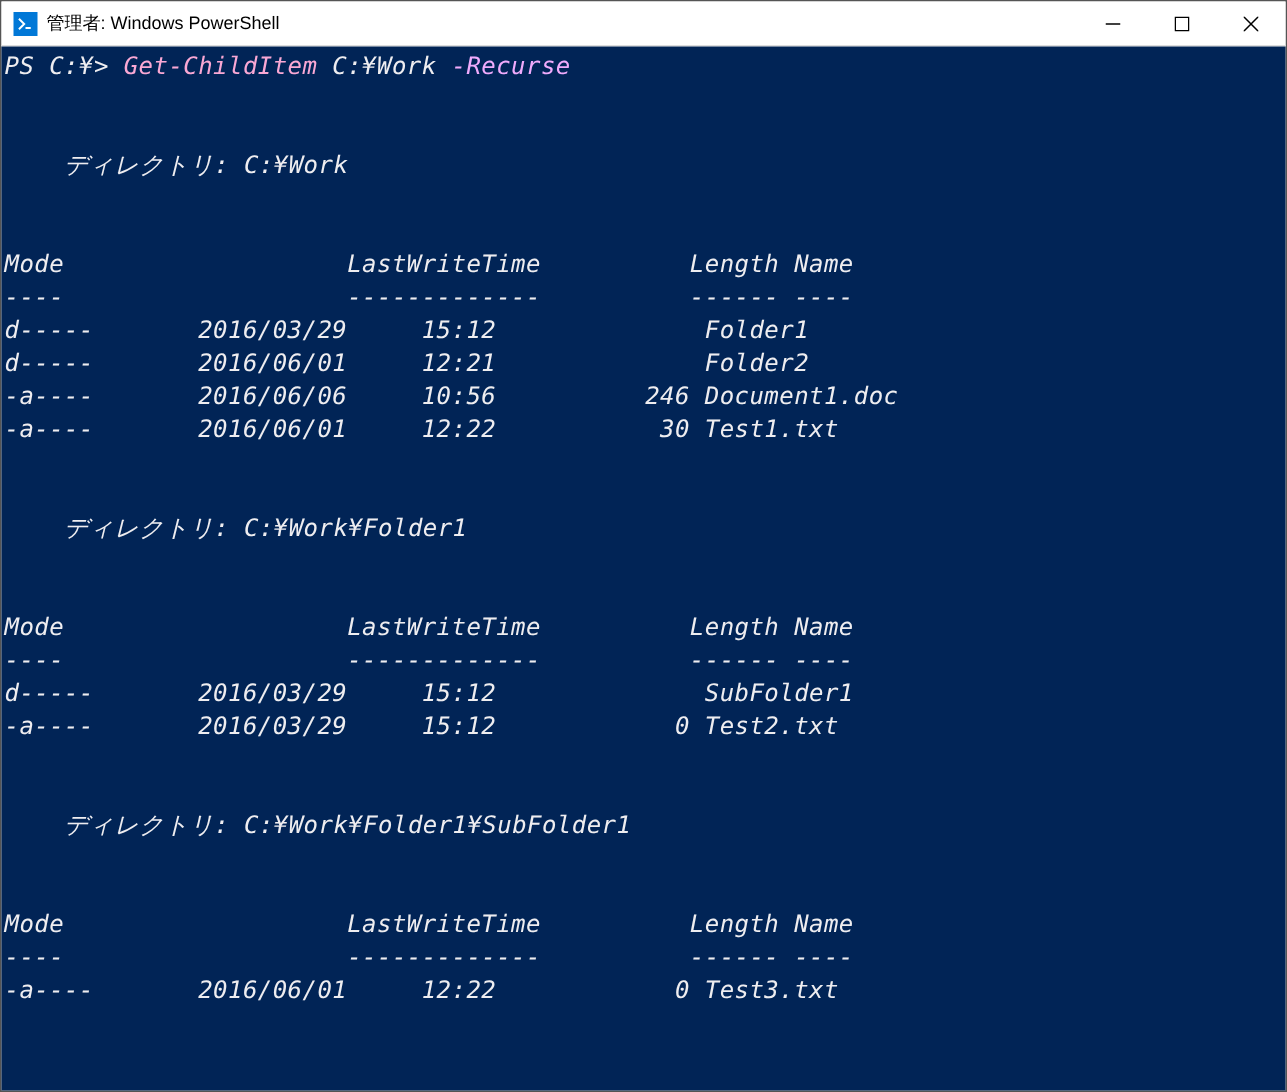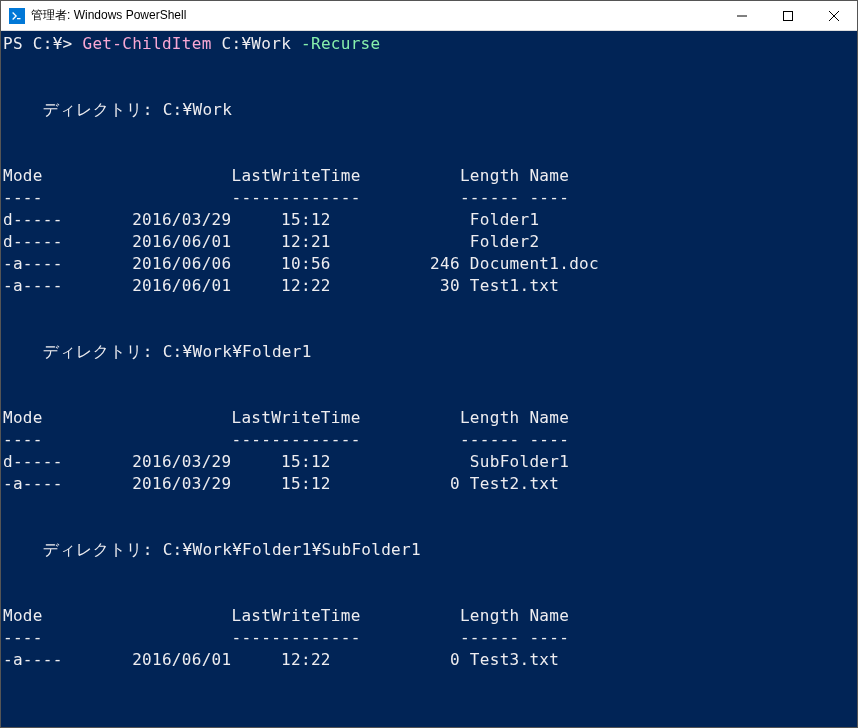--- a/index.html
+++ b/index.html
@@ -54,26 +54,27 @@
     .terminal {
       flex: 1;
       background: #012456;
       color: #eeedf0;
       font-size: 16px;
       line-height: 22px;
       padding: 2px 0 0 2px;
       white-space: pre;
       overflow: hidden;
       letter-spacing: 0.3px;
+      font-style: italic;
     }
     .prompt-line { display: flex; }
     .prompt-ps { color: #eeedf0; }
     .cmd-yellow { color: #f9a8d4; }
     .cmd-white { color: #eeedf0; }
-    .cmd-gray { color: #86efac; }
+    .cmd-gray { color: #f0abfc; }
     .blankline { height: 22px; }
   </style>
 </head>
 <body>
 
 <div class="window">
   <div class="titlebar">
     <div class="titlebar-icon">
       <svg viewBox="0 0 16 16">
           <rect width="16" height="16" fill="#0178d7"></rect>

